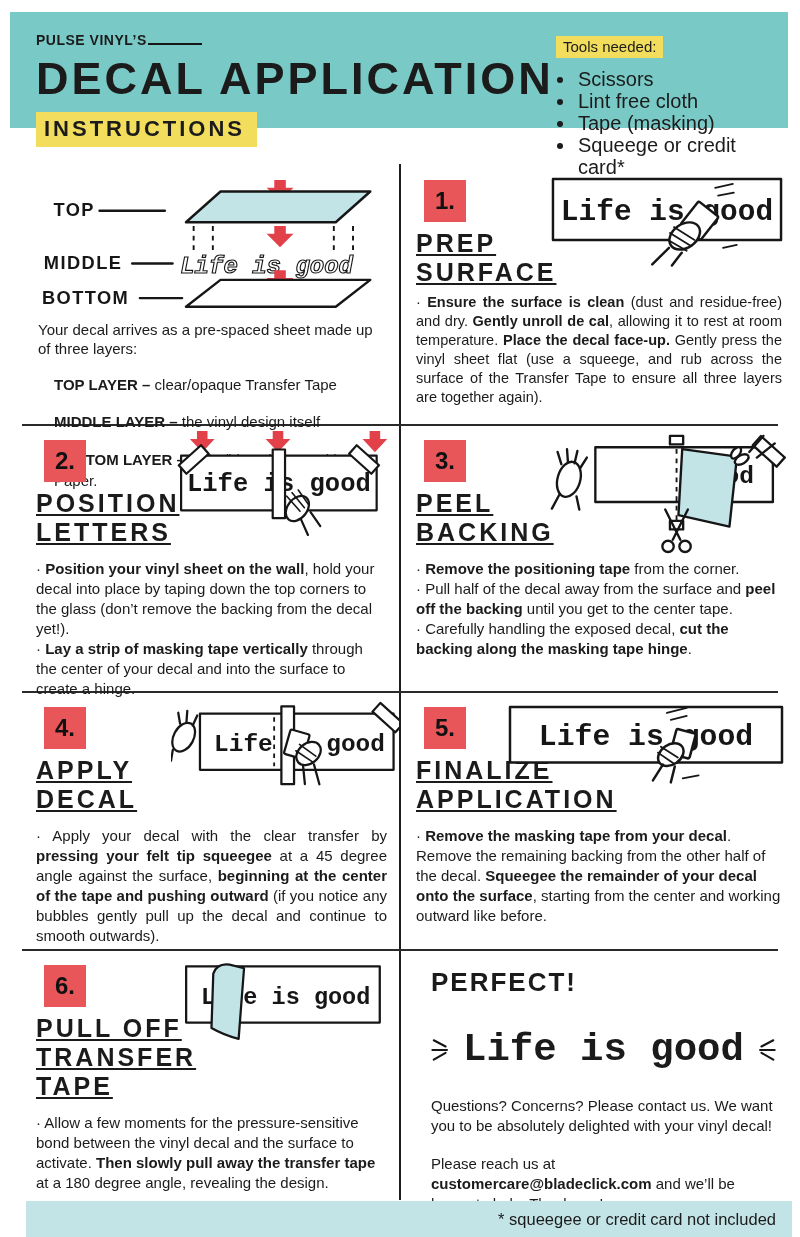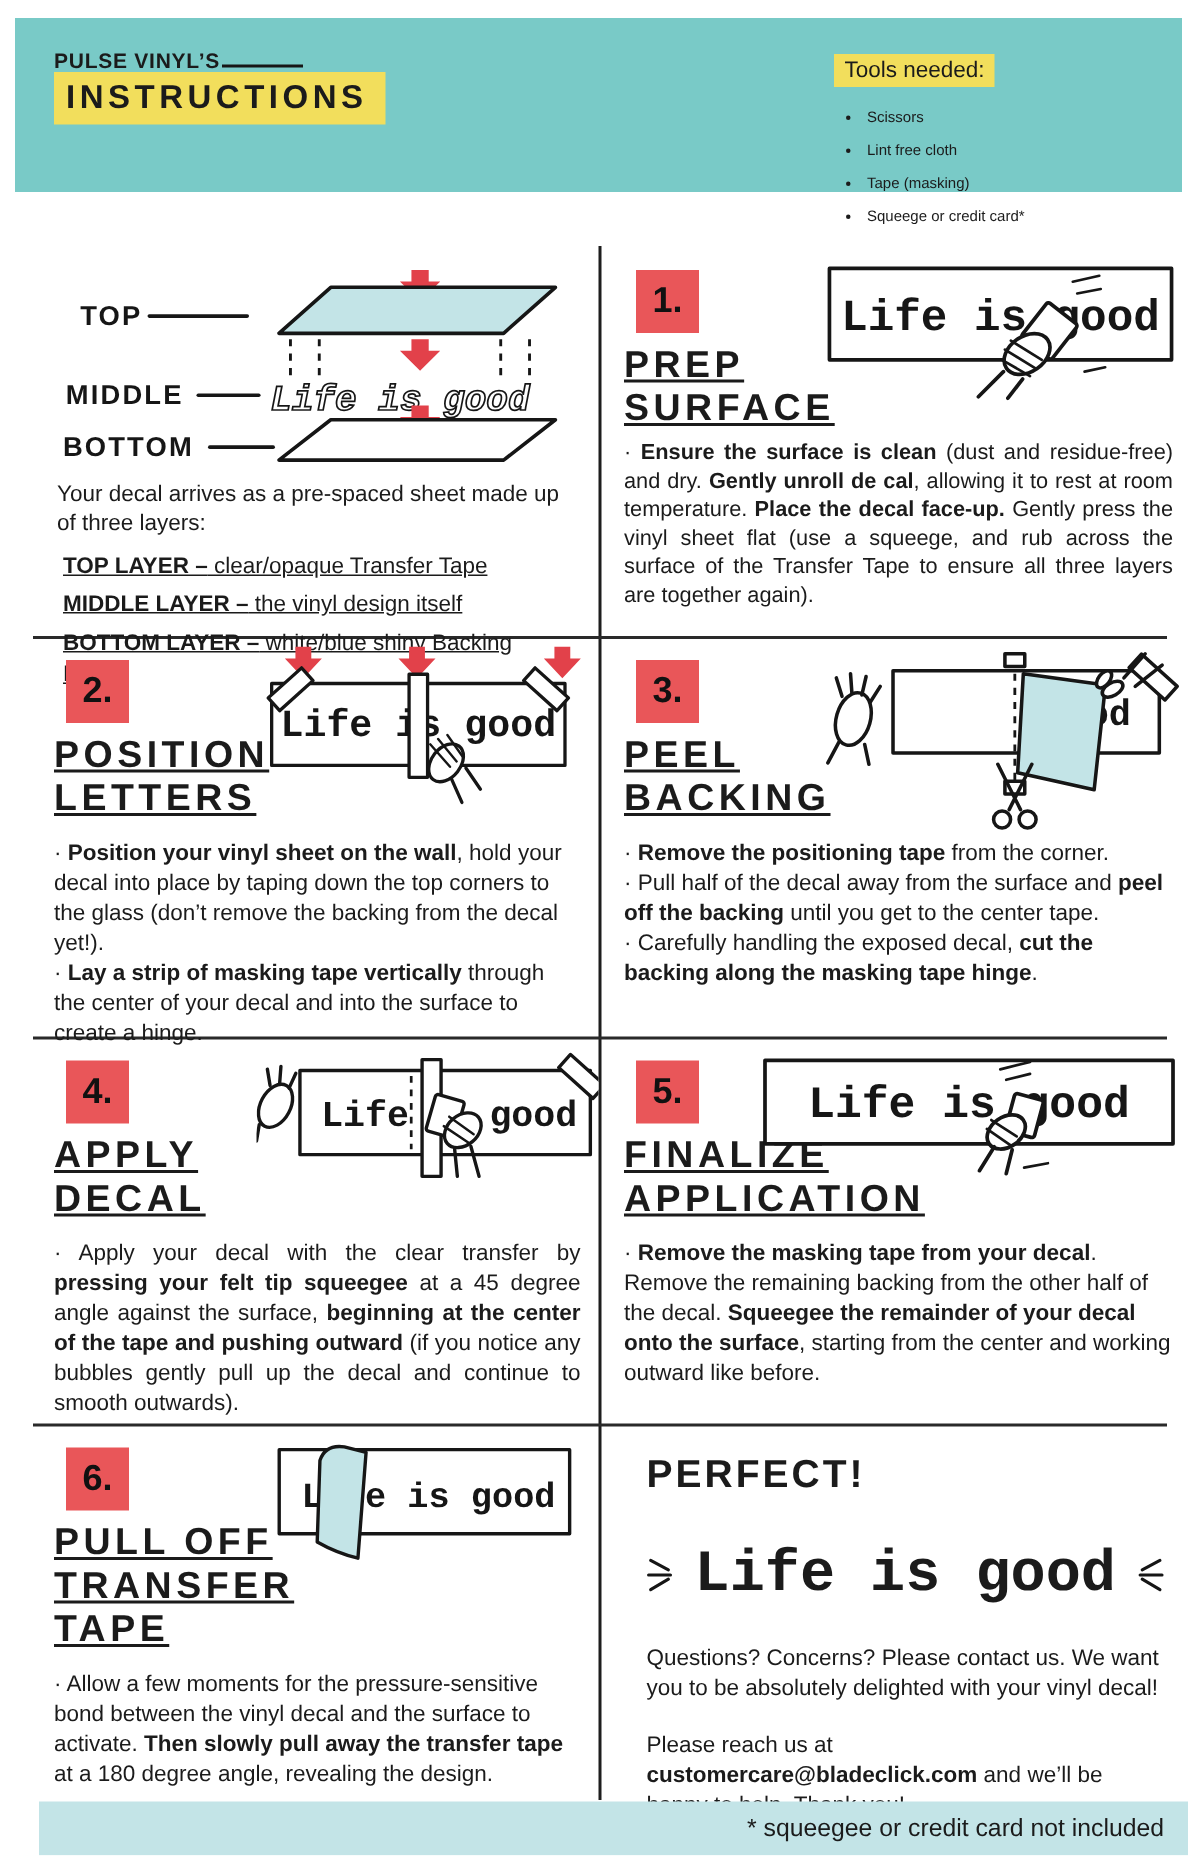--- a/index.html
+++ b/index.html
@@ -12,21 +12,21 @@
   
   .hdr{position:absolute;left:10px;top:12px;width:778px;height:116px;background:var(--teal);
        box-sizing:border-box;display:flex;justify-content:space-between;padding:20px 30px 0 26px;}
   .brand{font-size:14px;font-weight:bold;letter-spacing:.5px;}
   .brand-line{display:inline-block;width:54px;border-bottom:2px solid #161616;height:10px;margin-left:1px;}
   .title{font-size:45px;font-weight:bold;letter-spacing:3px;margin:8px 0 11px;line-height:1;}
   .instr-badge{display:inline-block;background:var(--yellow);font-size:22px;font-weight:bold;
        letter-spacing:3px;padding:4px 12px 5px 8px;}
   .tools{width:202px;padding-top:4px;}
   .tools-label{display:inline-block;background:var(--yellow);font-size:15px;padding:2px 7px 3px;}
-  .tools-list{margin:10px 0 0 0;padding-left:20px;font-size:10px;line-height:22px;}
+  .tools-list{margin:10px 0 0 0;padding-left:20px;font-size:20px;line-height:22px;}
   .tools-list li{padding-left:2px;}
   
   .vline{position:absolute;left:399px;top:164px;width:2px;height:1036px;background:#1d1d1d;}
   .hline{position:absolute;left:22px;width:756px;height:2px;background:#2a2a2a;}
   .hl1{top:424px;} .hl2{top:691px;} .hl3{top:949px;}
   
   .cell{position:absolute;box-sizing:border-box;}
   #cell-layers {left:0;  top:166px;width:399px;height:258px;padding:12px 18px 0 38px;}
   #cell-s1     {left:401px;top:166px;width:399px;height:258px;padding:14px 18px 0 15px;}
   #cell-s2     {left:0;  top:426px;width:399px;height:265px;padding:14px 12px 0 36px;}
@@ -48,21 +48,21 @@
   #cell-s5 .illu{right:14px;width:280px;}
   #cell-s6 .illu{right:12px;width:228px;}
   .illu svg{display:block;width:100%;height:auto;}
   .step-body{margin-top:12px;font-size:15px;line-height:20px;}
   .step-body p{margin:0;}
   #cell-s1 .step-body{font-size:14.5px;line-height:19px;text-align:justify;margin-top:6px;}
   #cell-s4 .step-body{text-align:justify;}
   
   .layers-svg{display:block;width:338px;height:auto;margin:2px 0 0 2px;}
   .intro{font-size:15px;line-height:19px;margin:11px 0 9px;}
-  .layer-line{margin:4px;font-size:15px;line-height:21.5px;text-decoration:underline;}
+  .layer-line{margin:16px;font-size:15px;line-height:21.5px;}
   
   .ln{stroke:#161616;stroke-width:2.5;fill:none;stroke-linecap:round;stroke-linejoin:round;}
   .thin{stroke-width:1.8;}
   .dash{stroke:#161616;stroke-width:2;stroke-dasharray:5 5;fill:none;}
   .wfill{fill:#fff;}
   .tfill{fill:var(--light-teal);}
   .decal{font-family:"Liberation Mono",monospace;font-weight:bold;fill:#161616;}
   .lbl{font-family:"Liberation Sans",sans-serif;font-weight:bold;font-size:19px;letter-spacing:1.5px;fill:#161616;}
   .outline{font-family:"Liberation Mono",monospace;font-weight:bold;font-style:italic;
            fill:#fff;stroke:#161616;stroke-width:1.2;}
@@ -78,20 +78,21 @@
           display:flex;align-items:center;justify-content:flex-end;padding-right:16px;font-size:16.5px;margin-left:12px;}
 </style>
 </head>
 <body>
 
 <div class="page">
 
   <header class="hdr">
     <div>
       <div class="brand"><span>PULSE VINYL’S</span><span class="brand-line"></span></div>
+      <h1 class="title">DECAL APPLICATION</h1>
       <div class="instr-badge">INSTRUCTIONS</div>
     </div>
     <div class="tools">
       <span class="tools-label">Tools needed:</span>
       <ul class="tools-list">
         <li>Scissors</li>
         <li>Lint free cloth</li>
         <li>Tape (masking)</li>
         <li>Squeege or credit card*</li>
       </ul>

